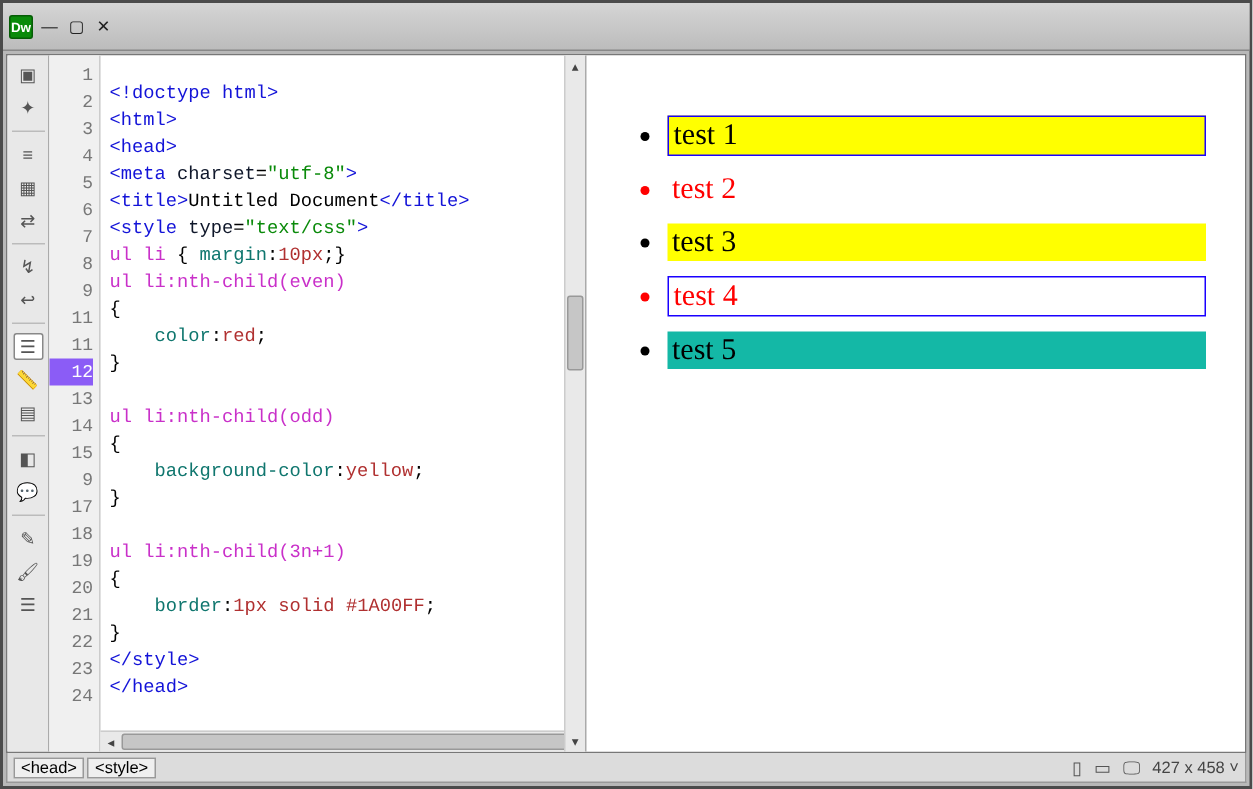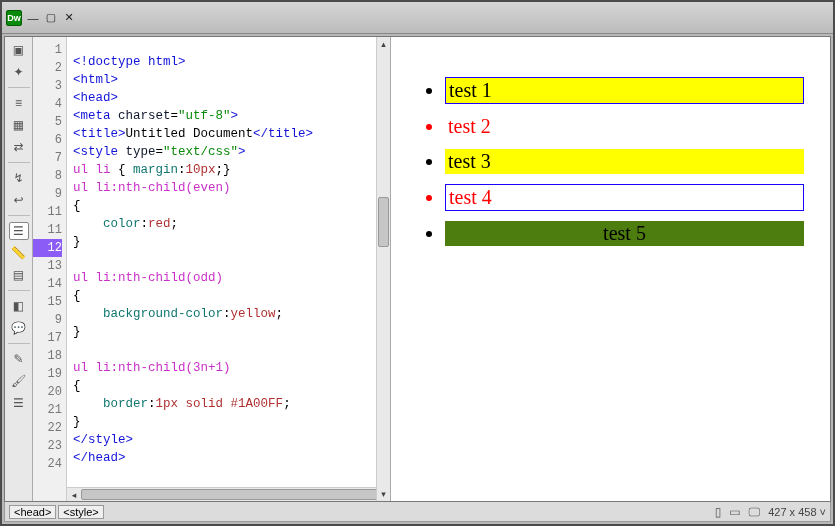--- a/index.html
+++ b/index.html
@@ -30,21 +30,21 @@
   .scrollbar-v { width:14px; background:#e9e9e9; border-left:1px solid #ccc; position:relative;}
   .sv-btn { height:14px; display:flex; align-items:center; justify-content:center; font-size:9px; color:#444; cursor:pointer; }
   .sv-thumb { position:absolute; left:1px; right:1px; top:160px; height:50px; background:#c6c6c6; border:1px solid #999; border-radius:2px; cursor:pointer;}
   .preview { flex:1; background:#fff; padding:30px 26px; font-family:"Times New Roman",serif; font-size:20px;}
   .preview ul { list-style:disc; padding-left:28px;}
   .preview li { margin:10px 0; padding:1px 3px;}
   .li1 { background:yellow; border:1px solid #1A00FF;}
   .li2 { color:red;}
   .li3 { background:yellow;}
   .li4 { color:red; border:1px solid #1A00FF;}
-  .li5 { background:#4d7c0f;text-align:center;}
+  .li5 { background:#14b8a6;}
   .statusbar { height:22px; background:#dcdcdc; border-top:1px solid #999; display:flex; align-items:center; font-size:11px; padding:0 4px; margin:0 2px 2px 2px; border:1px solid #999; border-top:none;}
   .tagcrumb { border:1px solid #999; padding:0 4px; background:#efefef; margin-right:2px; cursor:pointer;}
   .status-right { margin-left:auto; display:flex; align-items:center; gap:8px; color:#444;}
   .dev-icon { font-size:12px; color:#555; cursor:pointer;}
   .scrollbar-h { height:14px; background:#e9e9e9; border-top:1px solid #ccc; margin-top:2px; display:flex; align-items:center;}
   .sh-btn { width:14px; display:flex; align-items:center; justify-content:center; font-size:9px; color:#444; cursor:pointer;}
   .sh-track { flex:1; position:relative; height:100%;}
   .sh-thumb { position:absolute; top:1px; bottom:1px; left:0; width:300px; background:#c6c6c6; border:1px solid #999; border-radius:2px; cursor:pointer;}
 </style>
 </head>

